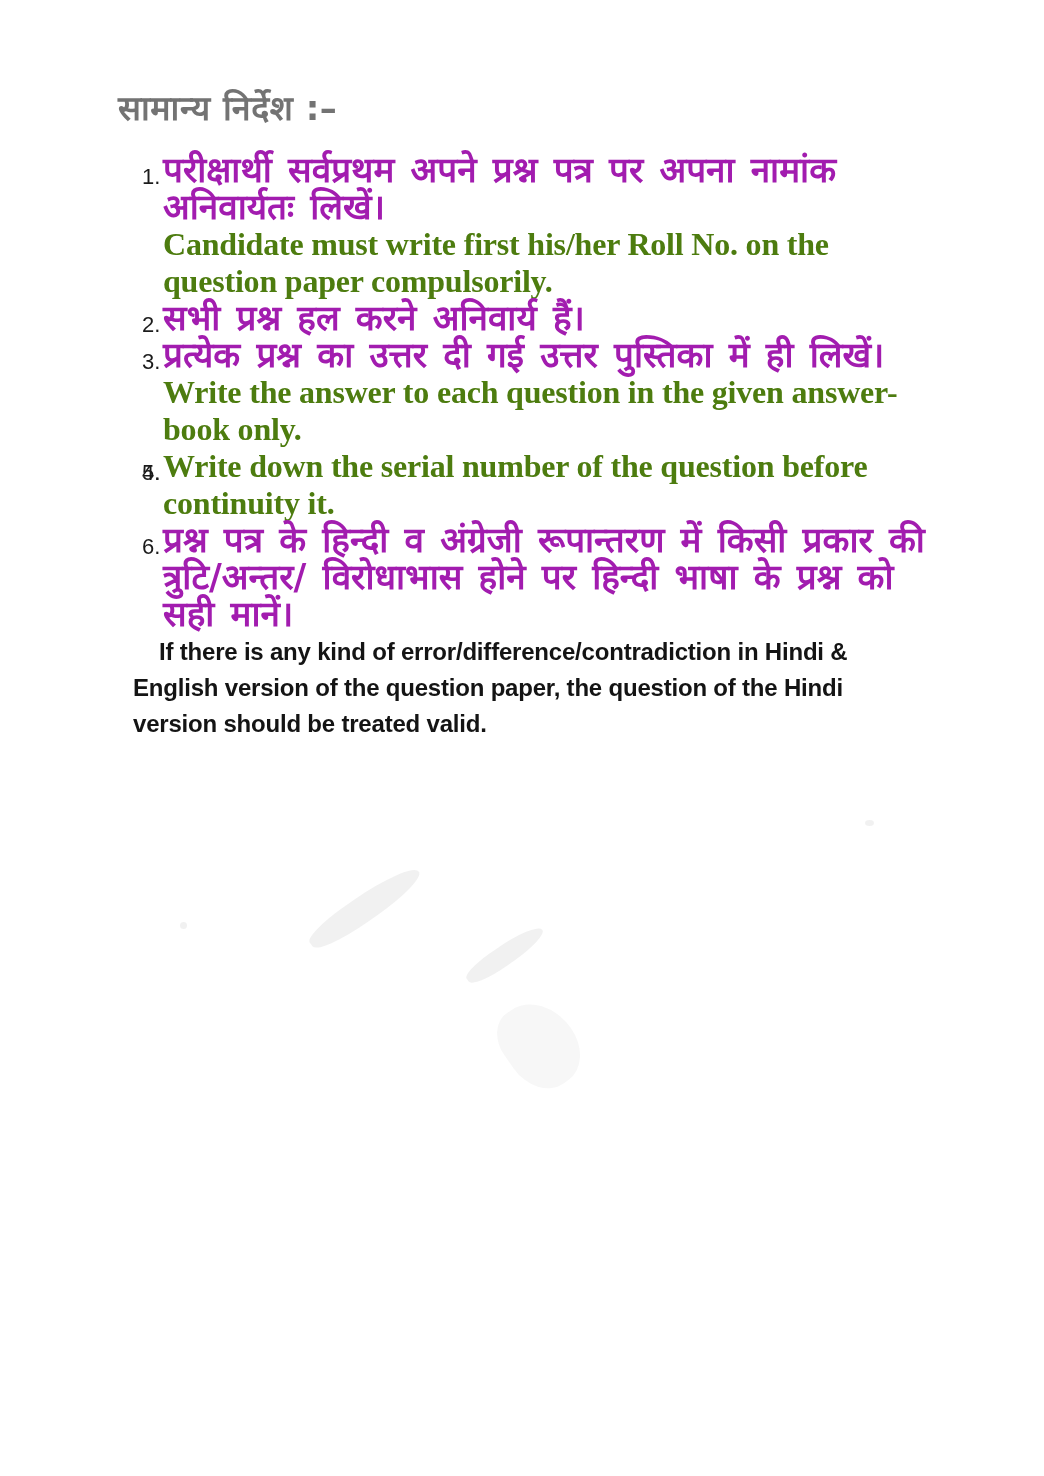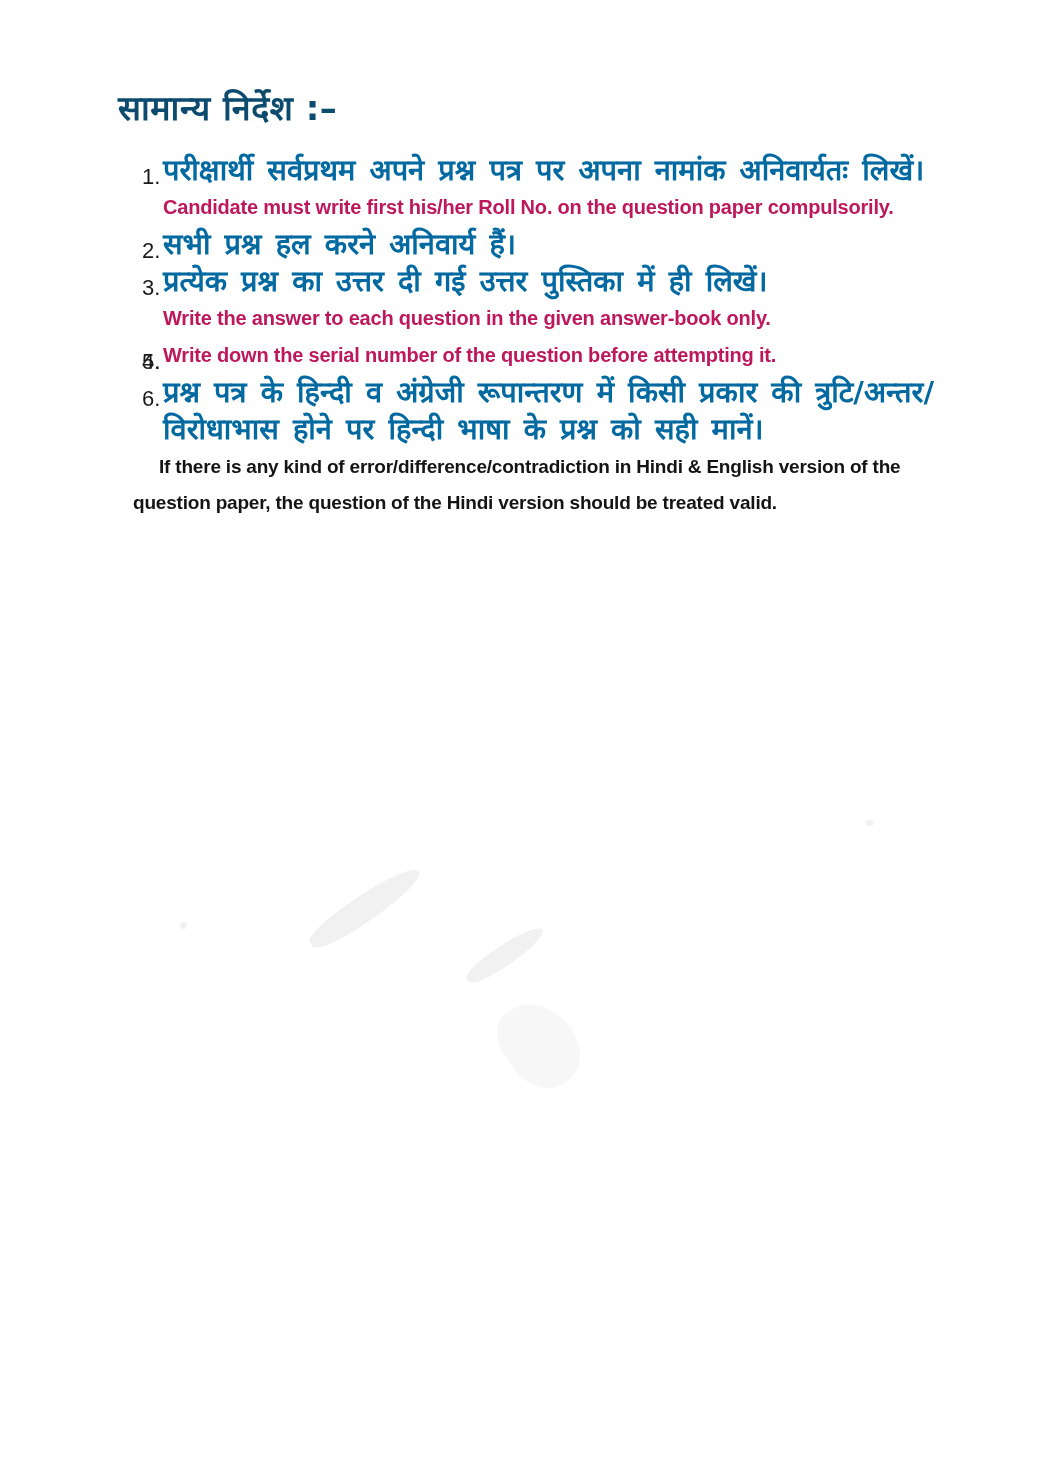--- a/index.html
+++ b/index.html
@@ -16,21 +16,21 @@
     width: 1044px;
     height: 1476px;
     background: #ffffff;
     overflow: hidden;
   }
   .title {
     margin: 86px 0 0 118px;
     font-size: 34px;
     line-height: 44px;
     font-weight: 700;
-    color: #0c4a6e;
+    color: #737373;
     letter-spacing: 0.5px;
   }
   .instructions {
     list-style: none;
     margin: 22px 0 0 0;
     padding: 0 108px 0 142px;
   }
   .item {
     position: relative;
     padding-left: 21px;
@@ -41,39 +41,39 @@
     left: 0;
     top: 6px;
     font-size: 22px;
     line-height: 37px;
     font-weight: 400;
     color: #1b1b1b;
     font-family: "Liberation Sans", sans-serif;
   }
   .hindi {
     display: block;
-    font-size: 29px;
+    font-size: 35px;
     line-height: 37px;
     font-weight: 600;
     word-spacing: 4px;
-    color: #0369a1;
+    color: #a21caf;
   }
   .english {
     display: block;
-    font-size: 20px;
+    font-size: 32px;
     line-height: 37px;
     font-weight: 700;
     letter-spacing: -0.2px;
-    color: #be185d;
-    font-family: Liberation Sans, sans-serif;
+    color: #4d7c0f;
+    font-family: Liberation Serif, serif;
   }
   .closing-english {
     margin: 1px 128px 0 133px;
     text-indent: 26px;
-    font-size: 19px;
+    font-size: 24px;
     line-height: 36px;
     font-weight: 700;
     letter-spacing: -0.2px;
     color: #141414;
     font-family: "Liberation Sans", sans-serif;
   }
   .speck {
     position: absolute;
     background: rgba(60,60,60,0.07);
     border-radius: 50%;
@@ -105,21 +105,21 @@
       <span class="hindi">प्रत्येक प्रश्न का उत्तर दी गई उत्तर पुस्तिका में ही लिखें।</span>
       <span class="english">Write the answer to each question in the given answer-book only.</span>
     </li>
 
     <li class="item">
       <span class="num">4.</span>
     </li>
 
     <li class="item">
       <span class="num">5.</span>
-      <span class="english">Write down the serial number of the question before attempting it.</span>
+      <span class="english">Write down the serial number of the question before continuity it.</span>
     </li>
 
     <li class="item">
       <span class="num">6.</span>
       <span class="hindi">प्रश्न पत्र के हिन्दी व अंग्रेजी रूपान्तरण में किसी प्रकार की त्रुटि/अन्तर/ विरोधाभास होने पर हिन्दी भाषा के प्रश्न को सही मानें।</span>
     </li>
 
   </ol>
 
   <p class="closing-english">If there is any kind of error/difference/contradiction in Hindi &amp; English version of the question paper, the question of the Hindi version should be treated valid.</p>

